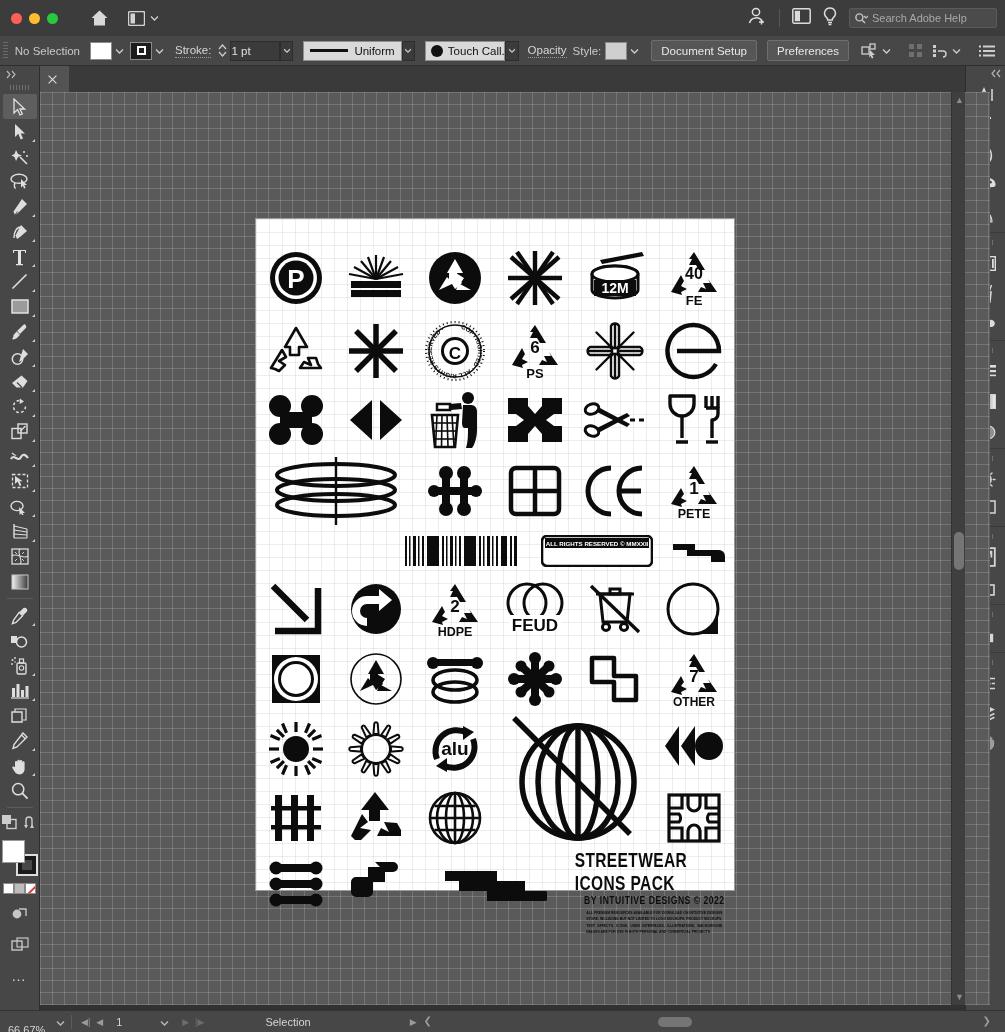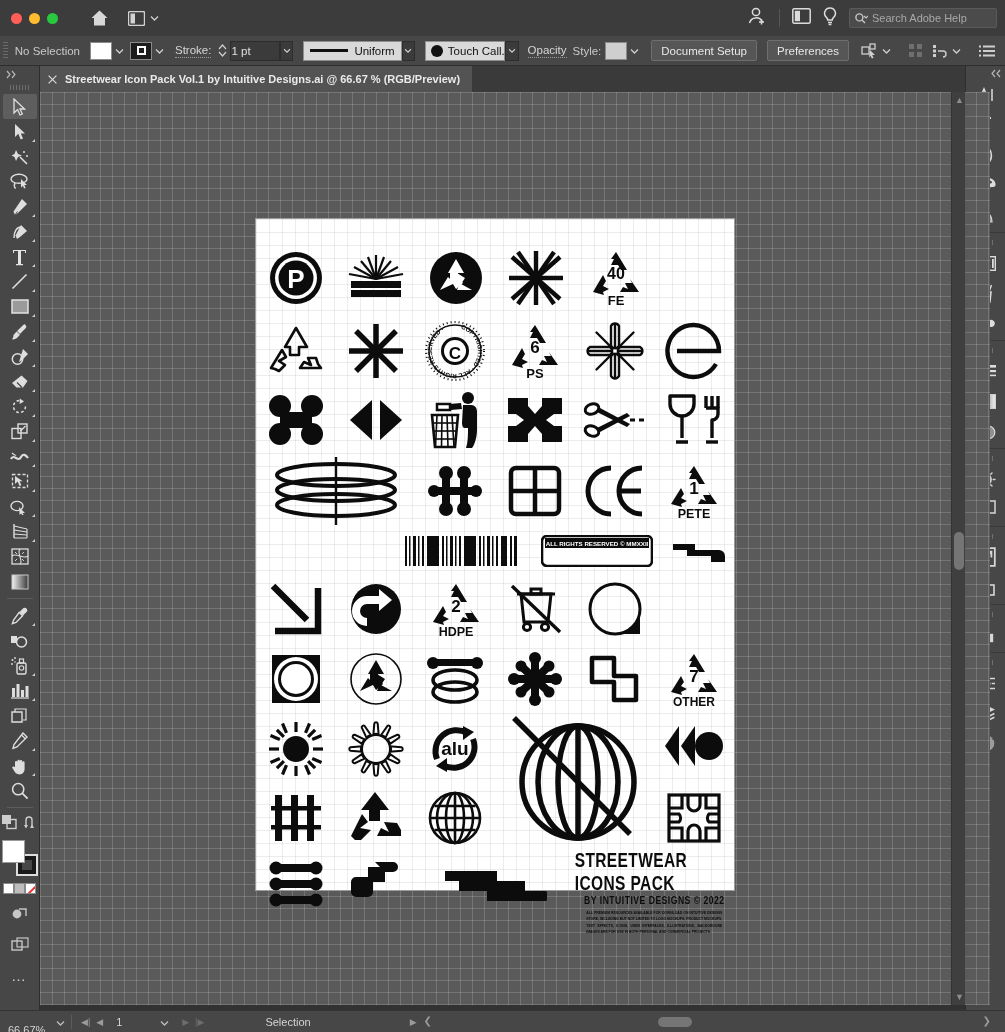--- a/index.html
+++ b/index.html
@@ -356,21 +356,20 @@
           </g>
         </svg>
     </div>
   </div>
 
   <div class="tabstrip">
     <div class="doctab">
       <svg width="9" height="9" viewBox="0 0 9 9">
           <path d="M0.6 0.6 L8.4 8.4 M8.4 0.6 L0.6 8.4" stroke="#d8d8d8" stroke-width="1.2"></path>
         </svg>
-      <span>Streetwear Icon Pack Vol.1 by Intuitive Designs.ai @ 66.67 % (RGB/Preview)</span>
     </div>
   </div>
 
   <div class="toolbar">
     <div class="tb-collapse">
       <svg width="12" height="9" viewBox="0 0 12 9">
           <path d="M1 1 L4 4.5 L1 8 M6 1 L9 4.5 L6 8" fill="none" stroke="#b5b5b5" stroke-width="1.2"></path>
         </svg>
     </div>
     <div class="tb-grip"></div>
@@ -864,20 +863,29 @@
           <svg width="60" height="58" viewBox="0 0 60 58">
               <g stroke="#0c0c0c" stroke-width="4.4" stroke-linecap="butt">
                 <path d="M30 2 L30 56"></path>
                 <path d="M6 8 L54 50"></path>
                 <path d="M54 8 L6 50"></path>
                 <path d="M3 29 L57 29"></path>
                 <path d="M12 3 L48 55"></path>
                 <path d="M48 3 L12 55"></path>
               </g>
               <circle cx="30" cy="29" r="6" fill="#0c0c0c"></circle>
+            </svg>
+        </div>
+        <div class="cell" style="width:80px">
+          <svg width="66" height="56" viewBox="0 0 66 56">
+              <path d="M18 10 L60 2 L62 6 L20 14 Z" fill="#0c0c0c"></path>
+              <path d="M10 24 a23 8 0 0 1 46 0 v16 a23 8 0 0 1 -46 0 z" fill="#fff" stroke="#0c0c0c" stroke-width="3"></path>
+              <ellipse cx="33" cy="24" rx="23" ry="8" fill="#fff" stroke="#0c0c0c" stroke-width="3"></ellipse>
+              <rect x="12" y="30" width="42" height="16" fill="#0c0c0c"></rect>
+              <text x="33" y="43" font-family="Liberation Sans, sans-serif" font-size="14" font-weight="bold" fill="#fff" text-anchor="middle">12M</text>
             </svg>
         </div>
         <div class="cell" style="width:80px">
           <svg width="58" height="60" viewBox="0 0 58 60">
               <g fill="#0c0c0c">
                 <path d="M29 4 L40 22 L34 22 L31 17 L24 17 L27 11 L24 11 Z"></path>
                 <path d="M6 44 L16 27 L19 33 L16 38 L22 41 L16 44 L17 47 Z"></path>
                 <path d="M52 44 L33 44 L36 39 L41 41 L38 35 L45 35 L43 31 Z"></path>
               </g>
               <text x="29" y="31" font-family="Liberation Sans, sans-serif" font-size="16" font-weight="bold" fill="#0c0c0c" text-anchor="middle">40</text>
@@ -1133,20 +1141,30 @@
               <g fill="#0c0c0c">
                 <path d="M28 4 L39 22 L33 22 L30 17 L23 17 L26 11 L23 11 Z"></path>
                 <path d="M5 42 L15 26 L18 32 L15 36 L21 39 L15 42 L16 45 Z"></path>
                 <path d="M51 42 L32 42 L35 37 L40 39 L37 33 L44 33 L42 29 Z"></path>
               </g>
               <text x="28" y="32" font-family="Liberation Sans, sans-serif" font-size="17" font-weight="bold" fill="#0c0c0c" text-anchor="middle">2</text>
               <text x="28" y="56" font-family="Liberation Sans, sans-serif" font-size="12.5" font-weight="bold" fill="#0c0c0c" text-anchor="middle">HDPE</text>
             </svg>
         </div>
         <div class="cell" style="width:80px">
+          <svg width="58" height="56" viewBox="0 0 58 56">
+              <g fill="none" stroke="#0c0c0c" stroke-width="3">
+                <circle cx="21" cy="22" r="19"></circle>
+                <circle cx="37" cy="22" r="19"></circle>
+              </g>
+              <rect x="3" y="34" width="52" height="16" fill="#fff"></rect>
+              <text x="29" y="50" font-family="Liberation Sans, sans-serif" font-size="17" font-weight="bold" fill="#0c0c0c" text-anchor="middle">FEUD</text>
+            </svg>
+        </div>
+        <div class="cell" style="width:80px">
           <svg width="58" height="54" viewBox="0 0 58 54">
               <g fill="none" stroke="#0c0c0c" stroke-width="3">
                 <path d="M14 12 h30 l-3 28 h-24 z"></path>
                 <path d="M10 12 h38"></path>
                 <path d="M24 7 h10 v5 h-10 z"></path>
                 <circle cx="20" cy="45" r="3.6"></circle>
                 <circle cx="38" cy="45" r="3.6"></circle>
               </g>
               <path d="M5 4 L53 50" stroke="#0c0c0c" stroke-width="3.4"></path>
             </svg>

